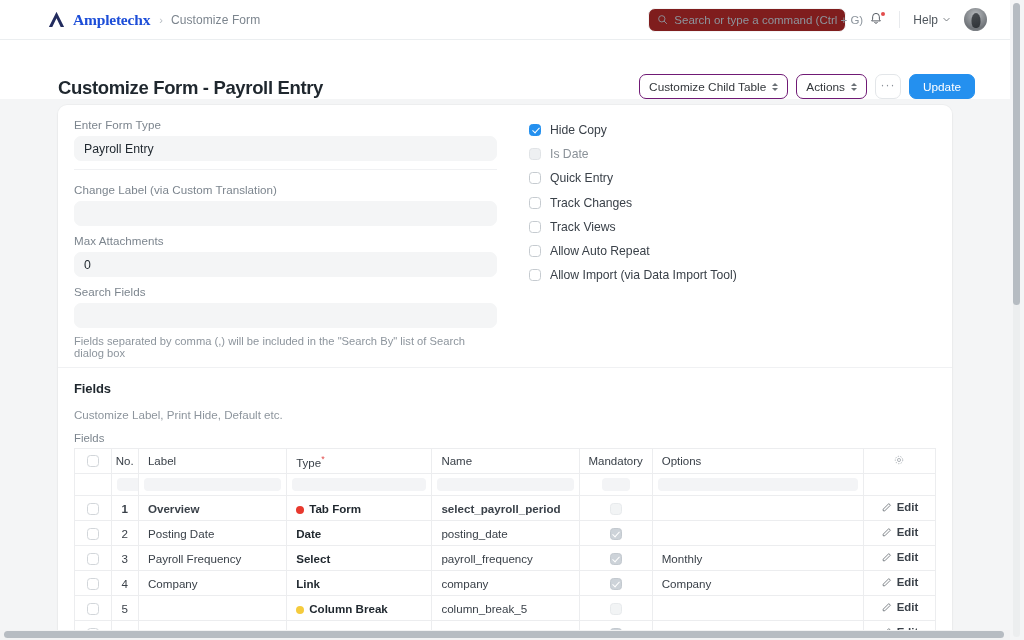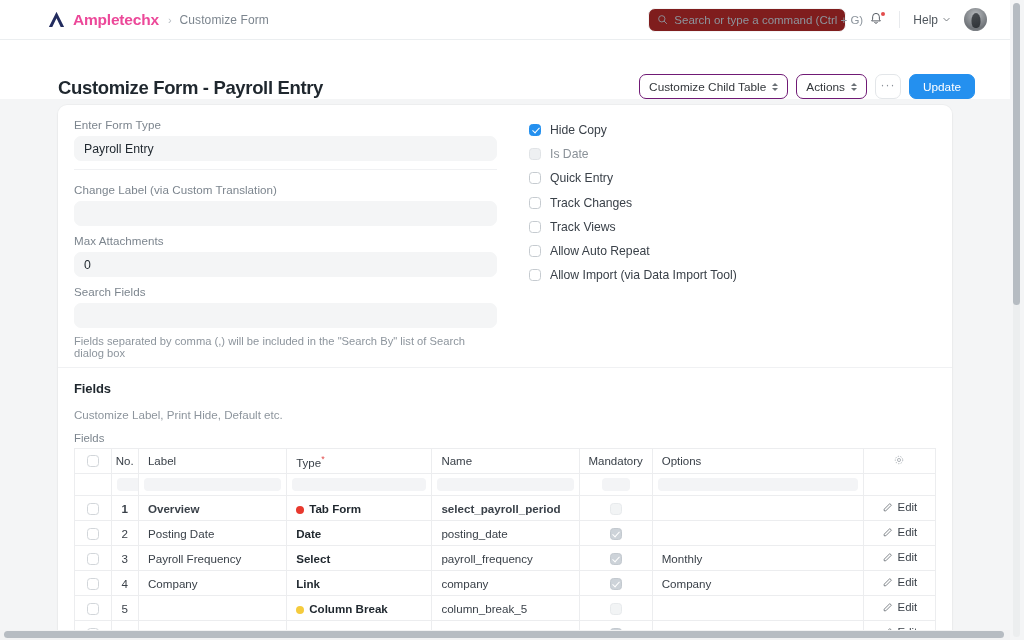--- a/index.html
+++ b/index.html
@@ -15,22 +15,23 @@
   .navbar {
     position: absolute; top: 0; left: 0;
     width: 1010px; height: 40px;
     background: #ffffff;
     border-bottom: 1px solid #ebeef0;
     display: flex; align-items: center;
   }
   .brand { display: flex; align-items: center; margin-left: 47px; }
   .brand-logo { width: 19px; height: 19px; margin-right: 7px; flex: none; }
   .brand-name {
-    font-size: 15.5px; font-weight: 600; color: #ec4899;
+    font-size: 15.5px; font-weight: 600; color: #1d4ed8;
     letter-spacing: -0.2px;
+    font-family: Liberation Serif, serif;
   }
   .crumb-sep { color: #b6bcc2; font-size: 11px; margin: 0 8px 0 9px; }
   .crumb-link { font-size: 12px; color: #7c858e; letter-spacing: .1px; }
 
   .nav-right {
     margin-left: auto; display: flex; align-items: center;
     margin-right: 23px; gap: 0;
   }
   .searchbox {
     width: 198px; height: 24px;
@@ -190,21 +191,21 @@
 
   tr.filter-row td { height: 22px; padding: 0 5px !important; border-top: none; }
   .fbar { height: 13px; background: #f3f4f6; border-radius: 4px; }
   .fbar.sm { width: 28px; margin: 0 auto; }
 
   .row-bold td { font-weight: 700; color: #1f272e; }
   .dot { width: 8px; height: 8px; border-radius: 50%; display: inline-block;
          vertical-align: -1px; margin-right: 5px; }
   .type-strong { font-weight: 700; color: #1f272e; }
   .edit-cell { display: inline-flex; align-items: center; gap: 5px;
-               font-size: 11.4px; font-weight: 400; color: #3a4149; cursor: pointer; }
+               font-size: 11.4px; font-weight: 700; color: #3a4149; cursor: pointer; }
   .opt-clip { position: relative; }
   .opt-prev {
     position: absolute; left: 9px; top: -12px;
     font-size: 11.4px; color: #3a4149; white-space: nowrap;
   }
 
   
   .vscroll {
     position: absolute; top: 3px; right: 4px; width: 7px; height: 634px;
     background: #eceeef; border-radius: 4px;

